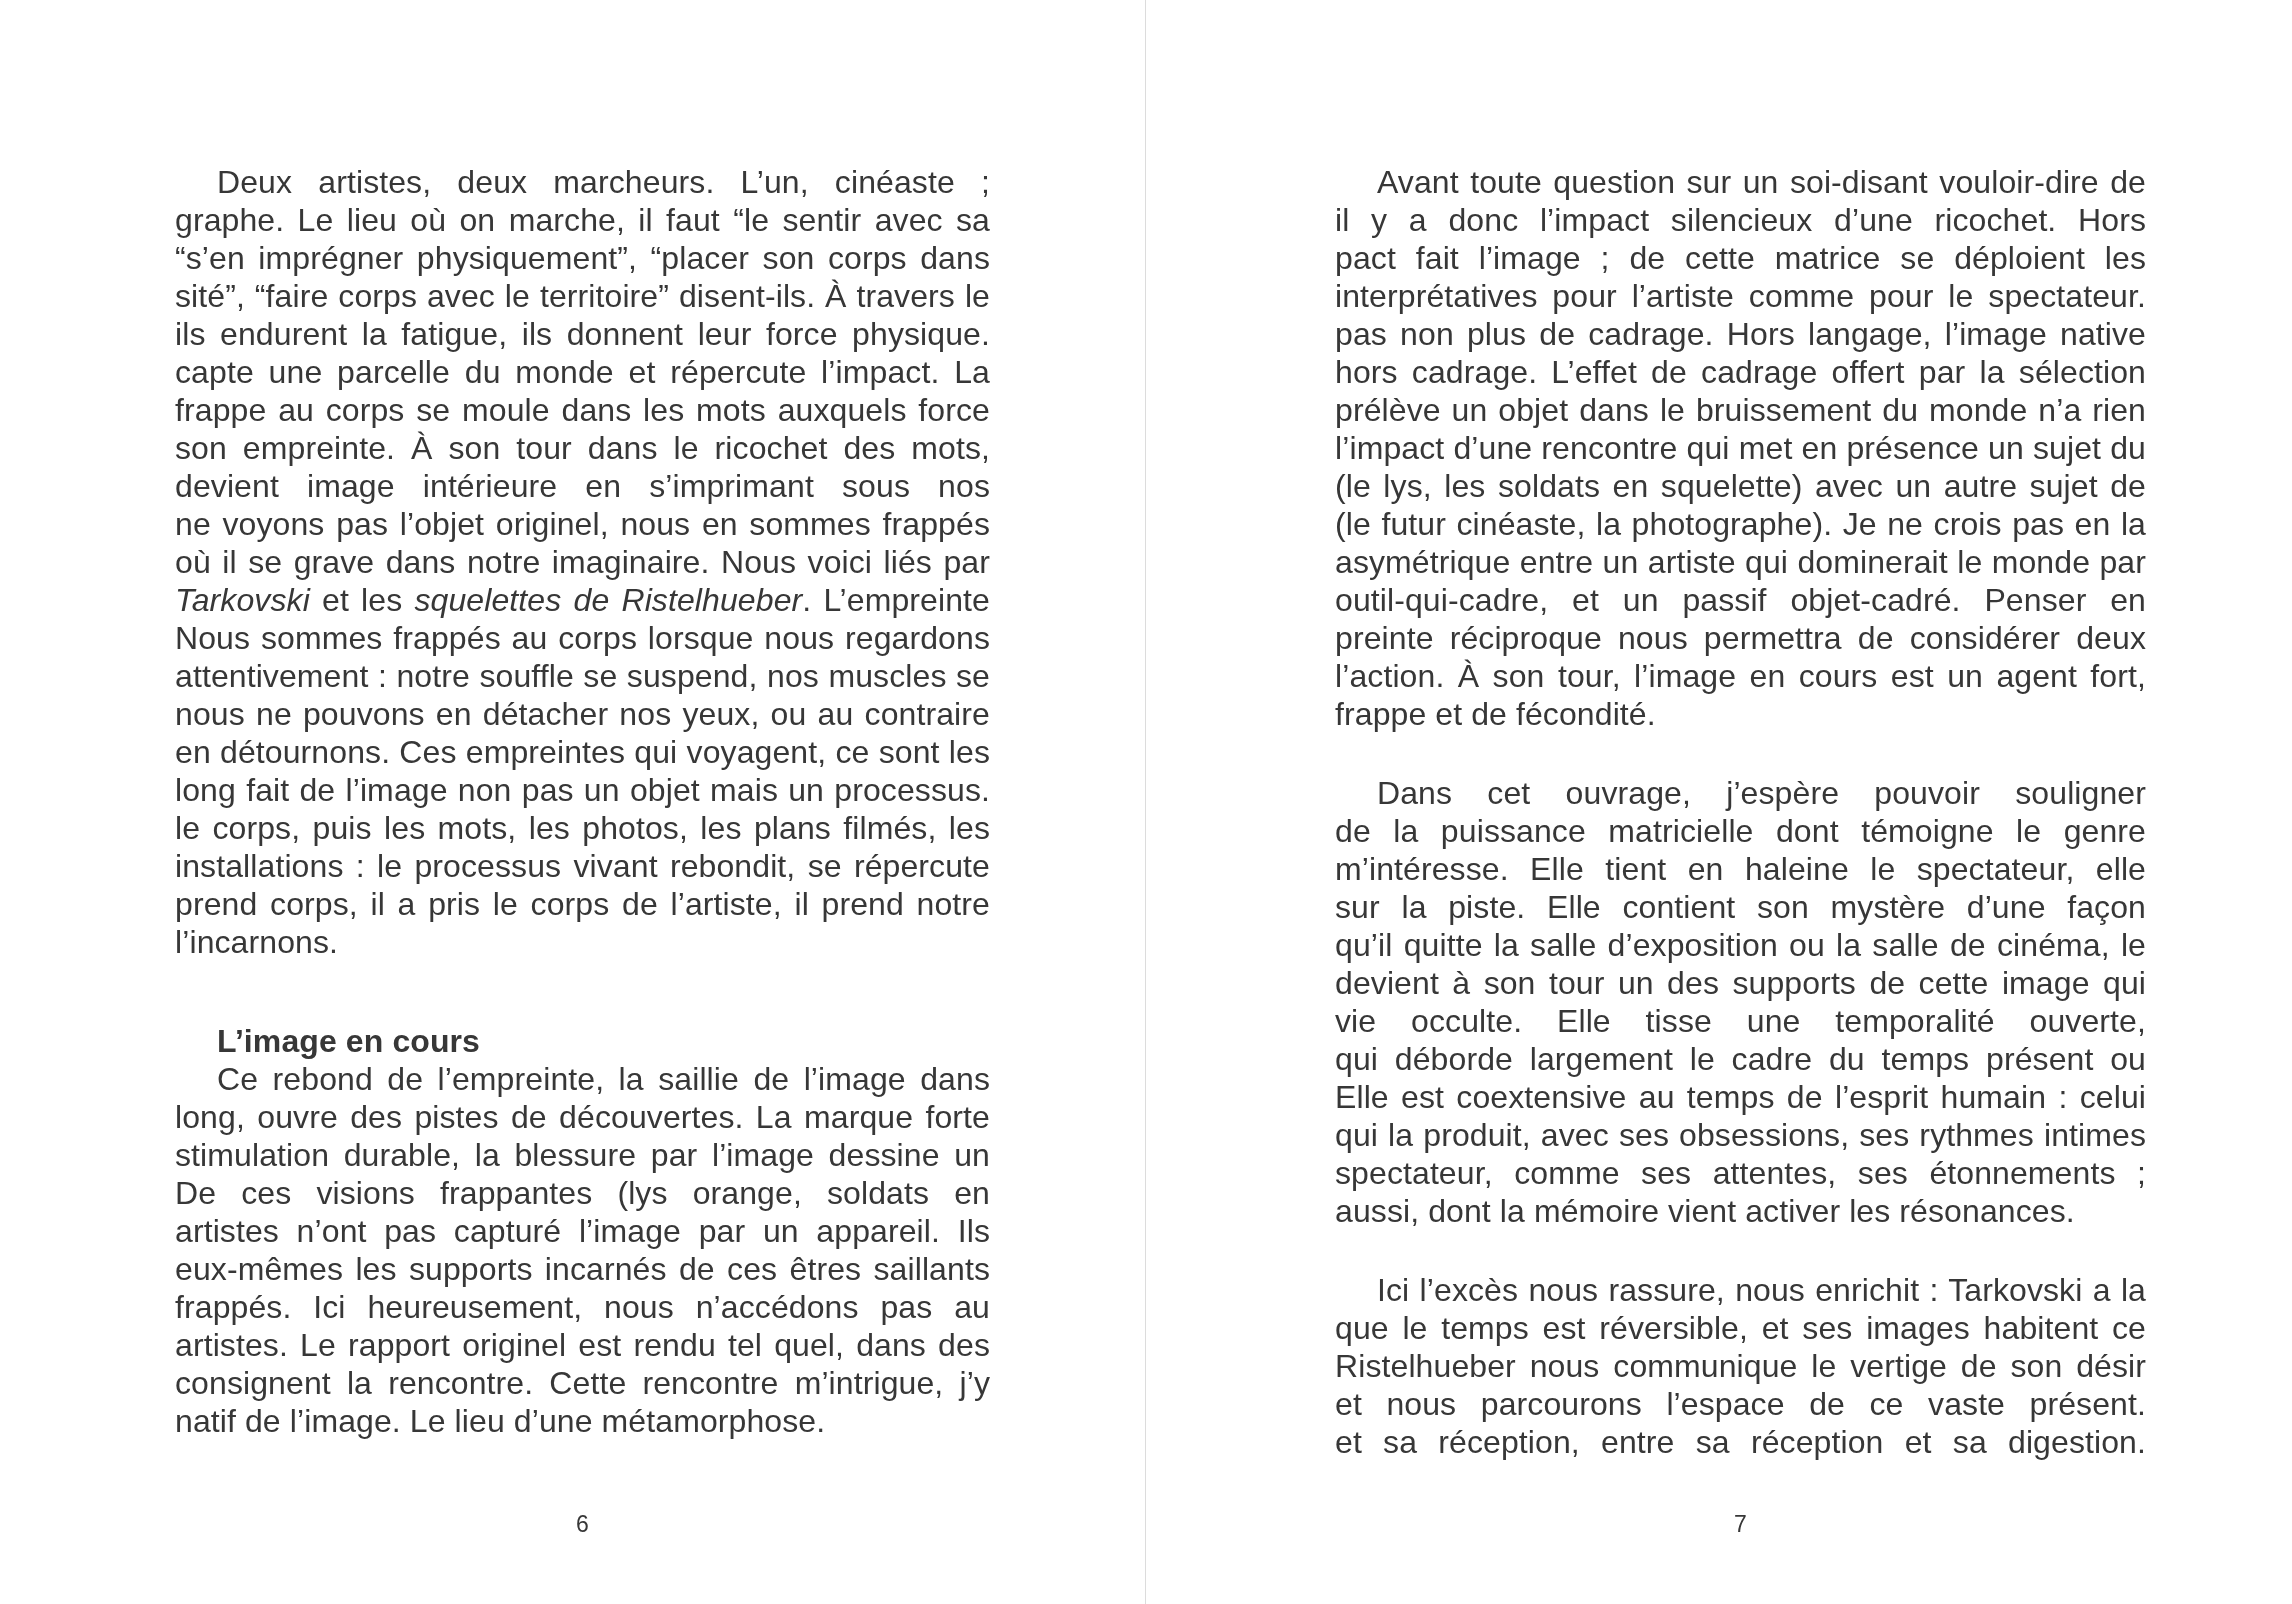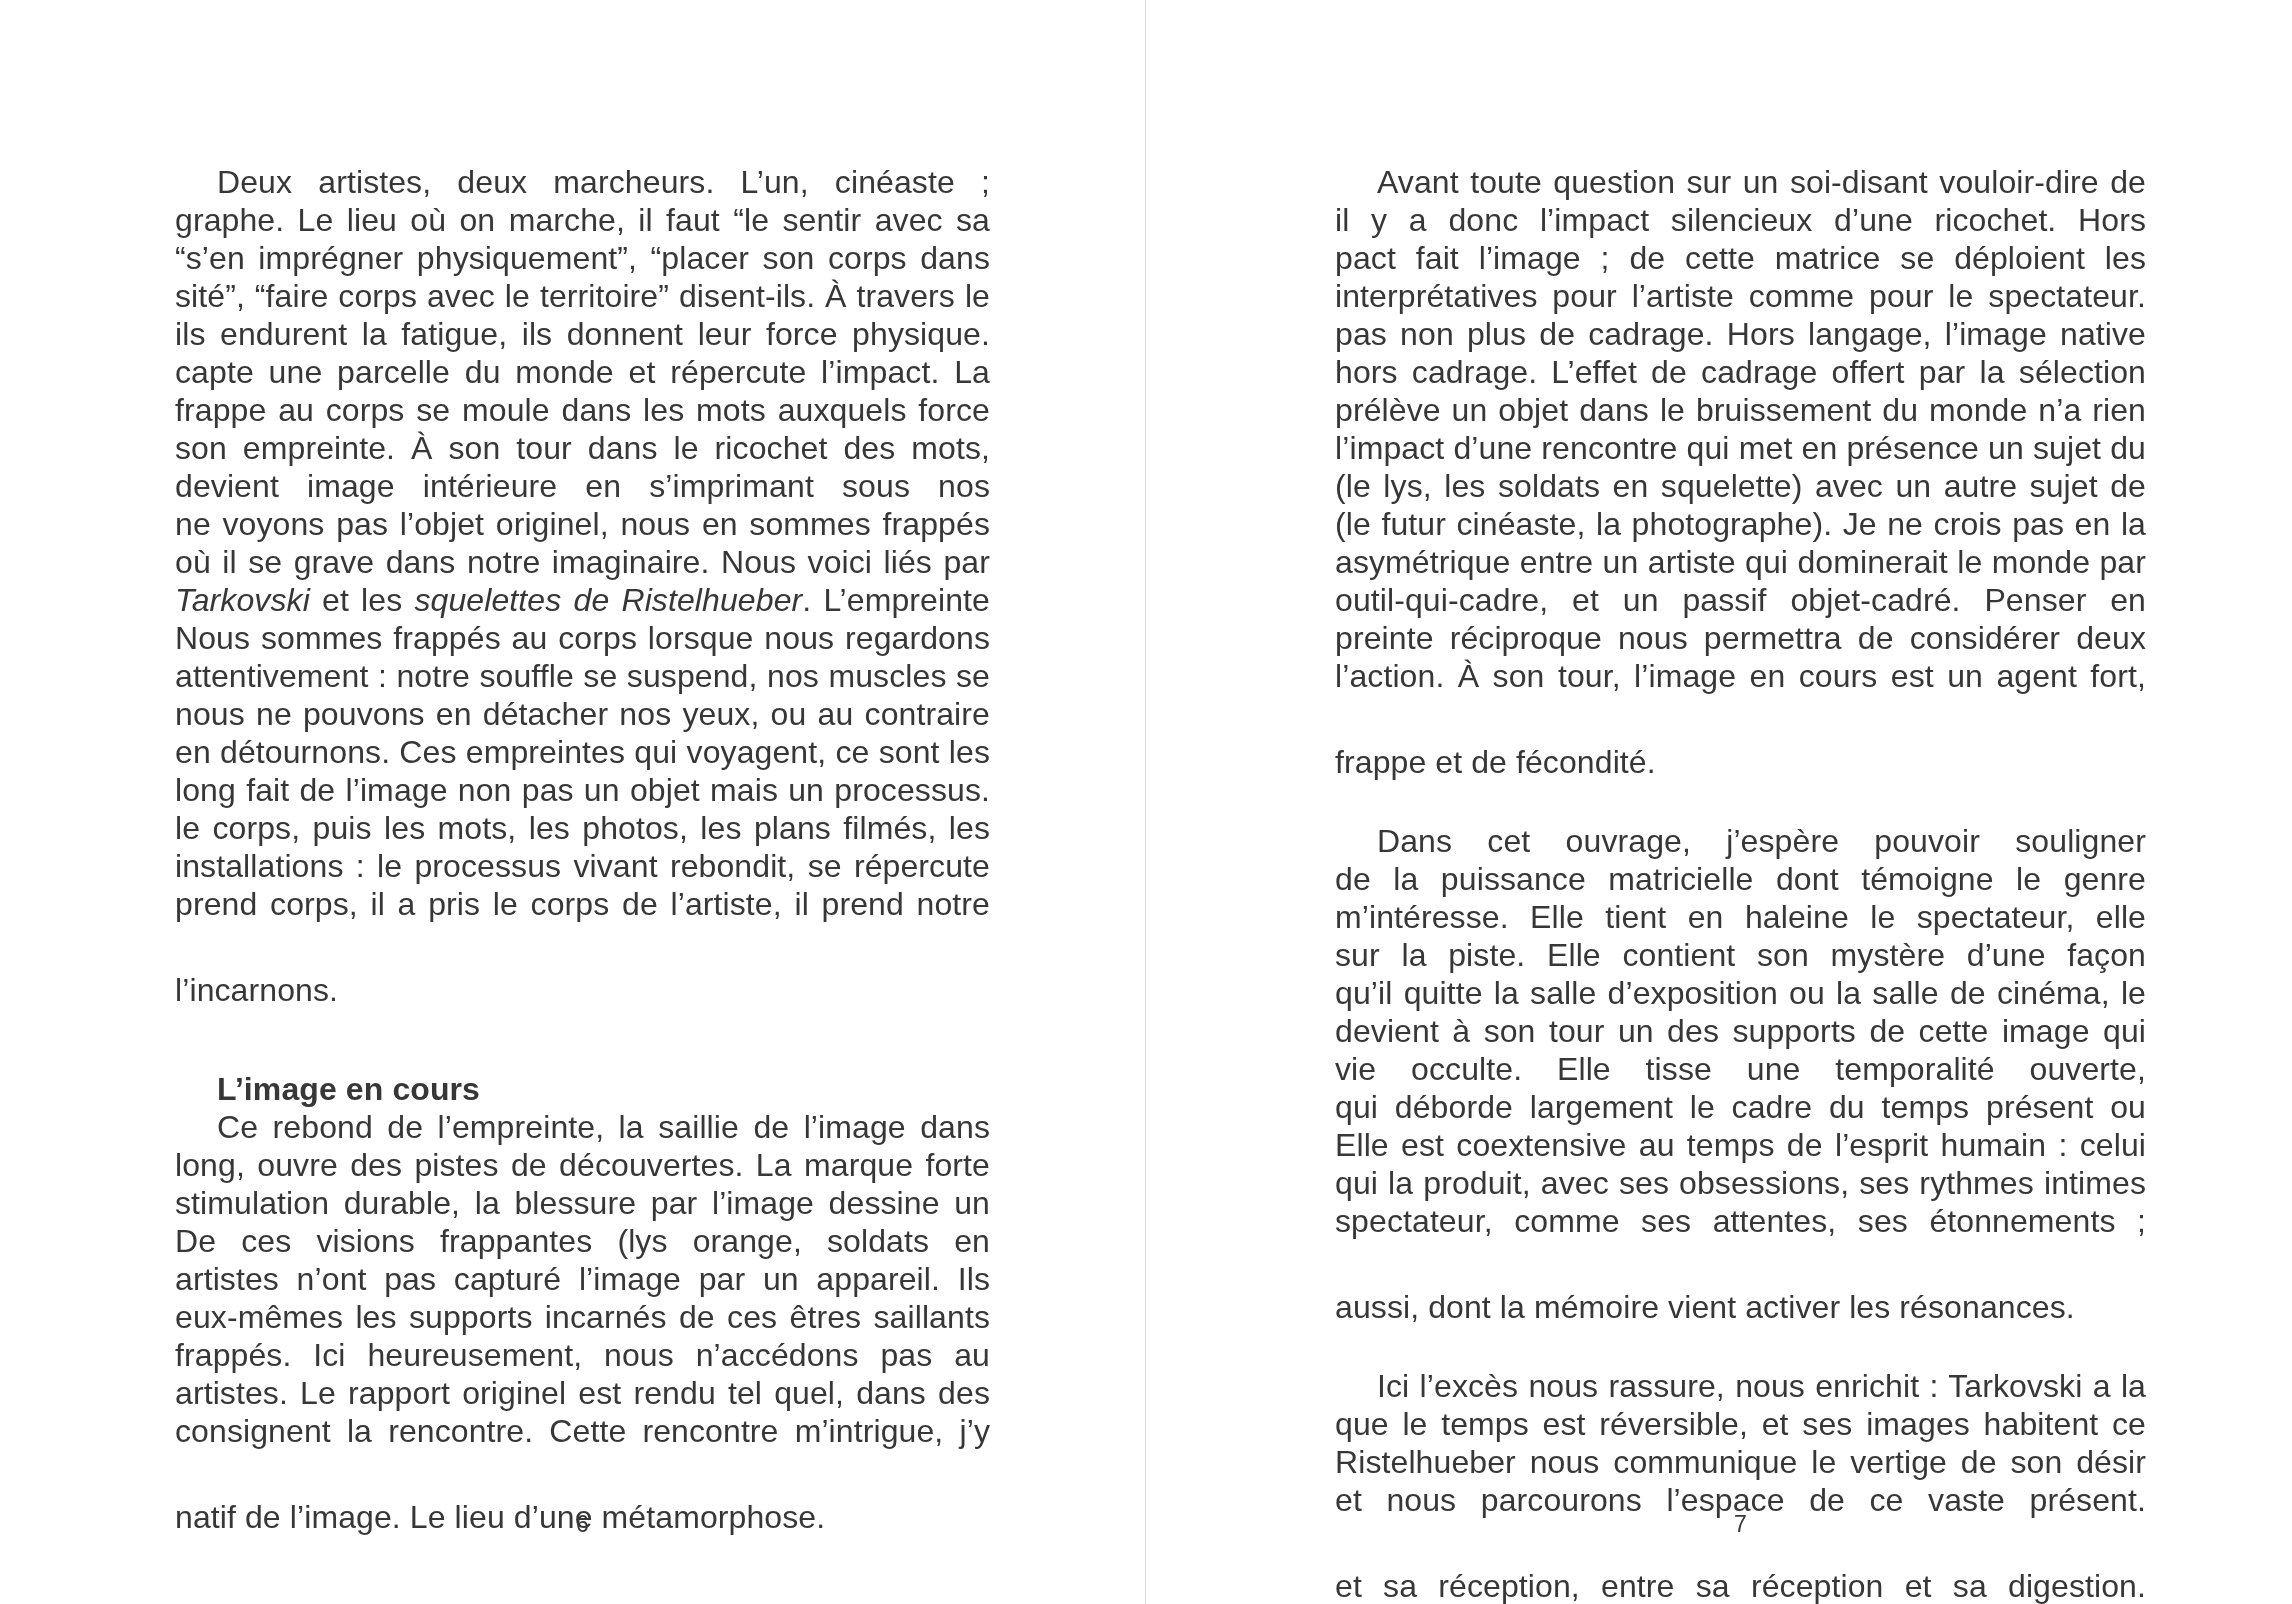--- a/index.html
+++ b/index.html
@@ -28,21 +28,21 @@
     letter-spacing: 0.1px;
   }
   .text-left  { left: 175px; width: 815px; }
   .text-right { left: 189px; width: 811px; }
   .line {
     height: 38px;
     overflow: hidden;
     text-align: justify;
     text-align-last: justify;
   }
-  .line.last  { text-align-last: left; margin-top: 48px; }
+  .line.last  { text-align-last: left; }
   .line.first { padding-left: 42px; }
   .heading {
     font-weight: bold;
     height: 38px;
     margin-top: 61px;
     padding-left: 42px;
   }
   .para + .para { margin-top: 41px; }
   .it { font-style: italic; }
   .page-number {

